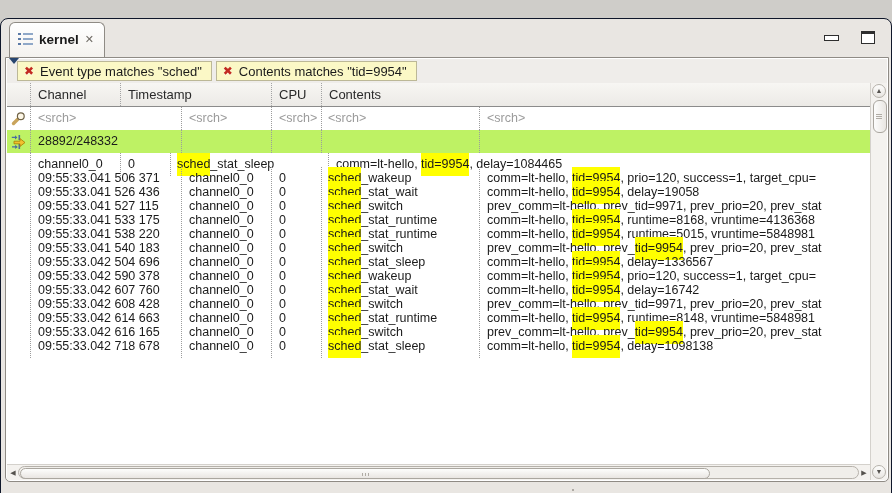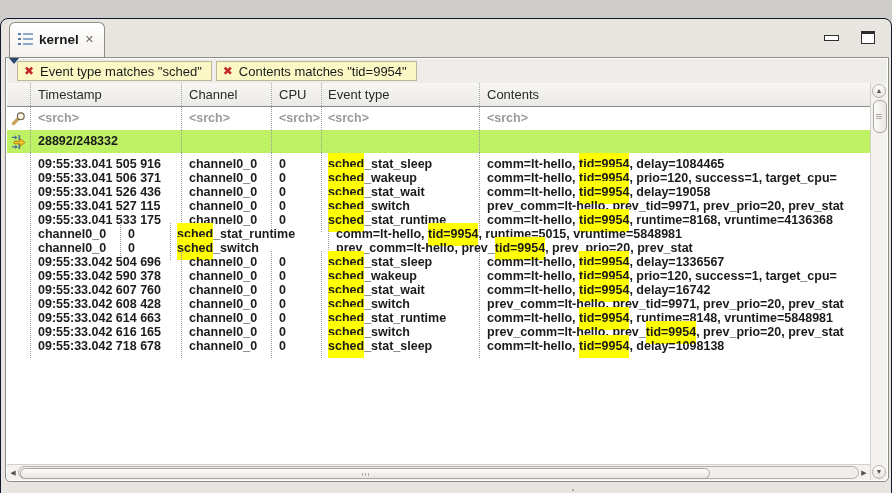--- a/index.html
+++ b/index.html
@@ -25,21 +25,21 @@
   .chip{display:inline-flex;align-items:center;gap:6px;height:20px;padding:0 9px 0 6px;
         background:#fbf8c6;border:1px solid #bcb897;box-sizing:border-box;}
   .chip-x{color:#c22a21;font-size:12px;font-weight:bold;line-height:1;cursor:pointer;
         text-shadow:0 1px 0 rgba(255,255,255,.5);}
   .chip-label{font-size:13px;color:#1b1b1b;white-space:pre;}
   
   .grid-header{position:absolute;left:1px;right:18px;top:25px;height:24px;display:flex;
         background:linear-gradient(#f7f6f3,#eceae6);border-bottom:1px solid #8b8b8b;box-sizing:border-box;}
   .hcell{font-size:13px;color:#2a2a2a;line-height:23px;padding-left:7px;box-sizing:border-box;
         border-right:1px dotted #a3a3a3;overflow:hidden;white-space:pre;}
-  .row{display:flex;height:14px;box-sizing:border-box;background:#fff;font-weight:bold;}
+  .row{display:flex;height:14px;box-sizing:border-box;background:#fff;}
   .cell{font-size:12.5px;color:#1b1b1b;line-height:23px;height:23px;padding-left:7px;box-sizing:border-box;
         border-right:1px dotted #9c9c9c;overflow:hidden;white-space:pre;}
   .gutter{width:24px;padding:0;display:flex;align-items:center;justify-content:center;}
   .c-ts{width:151px;}
   .c-ch{width:90px;}
   .c-cpu{width:50px;}
   .c-ev{width:158px;padding-left:6px;}
   .c-ct{flex:1;border-right:none;padding-left:7px;}
   .search-row{position:absolute;left:1px;right:18px;top:49px;}
   .search-row .cell{color:#9b9b9b;}
@@ -114,24 +114,23 @@
         <span class="chip-label">Event type matches "sched"</span>
       </span>
       <span class="chip">
         <span class="chip-x">✖</span>
         <span class="chip-label">Contents matches "tid=9954"</span>
       </span>
     </div>
 
     <div class="grid-header">
       <div class="hcell gutter"></div>
+      <div class="hcell c-ch">Channel</div>
       <div class="hcell c-ts">Timestamp</div>
-      <div class="hcell c-ch">Channel</div>
       <div class="hcell c-cpu">CPU</div>
-      <div class="hcell c-ev">Event type</div>
       <div class="hcell c-ct" style="border-right:none;">Contents</div>
     </div>
 
     <div class="row search-row">
       <div class="cell gutter">
         <svg width="15" height="15" viewBox="0 0 15 15">
           <line x1="7" y1="8" x2="2.5" y2="12.5" stroke="#c9a45c" stroke-width="3.4" stroke-linecap="round"></line>
           <circle cx="9.8" cy="5.2" r="3.4" fill="#fdf7e7" stroke="#6f6246" stroke-width="1.2"></circle>
         </svg>
       </div>
@@ -155,21 +154,20 @@
       <div class="cell c-ts">28892/248332</div>
       <div class="cell c-ch"></div>
       <div class="cell c-cpu"></div>
       <div class="cell c-ev"></div>
       <div class="cell c-ct"></div>
     </div>
 
     <div class="rows">
         <div class="row">
           <div class="cell gutter"></div>
-          <div class="cell c-ts">09:55:33.041 505 916</div>
           <div class="cell c-ch">channel0_0</div>
           <div class="cell c-cpu">0</div>
           <div class="cell c-ev"><span class="seg hl">sched</span><span class="seg">_stat_sleep</span></div>
           <div class="cell c-ct"><span class="seg">comm=lt-hello, </span><span class="seg hl">tid=9954</span><span class="seg">, delay=1084465</span></div>
         </div>
         <div class="row">
           <div class="cell gutter"></div>
           <div class="cell c-ts">09:55:33.041 506 371</div>
           <div class="cell c-ch">channel0_0</div>
           <div class="cell c-cpu">0</div>
@@ -195,27 +193,29 @@
         <div class="row">
           <div class="cell gutter"></div>
           <div class="cell c-ts">09:55:33.041 533 175</div>
           <div class="cell c-ch">channel0_0</div>
           <div class="cell c-cpu">0</div>
           <div class="cell c-ev"><span class="seg hl">sched</span><span class="seg">_stat_runtime</span></div>
           <div class="cell c-ct"><span class="seg">comm=lt-hello, </span><span class="seg hl">tid=9954</span><span class="seg">, runtime=8168, vruntime=4136368</span></div>
         </div>
         <div class="row">
           <div class="cell gutter"></div>
+          <div class="cell c-ts">09:55:33.041 538 220</div>
           <div class="cell c-ch">channel0_0</div>
           <div class="cell c-cpu">0</div>
           <div class="cell c-ev"><span class="seg hl">sched</span><span class="seg">_stat_runtime</span></div>
           <div class="cell c-ct"><span class="seg">comm=lt-hello, </span><span class="seg hl">tid=9954</span><span class="seg">, runtime=5015, vruntime=5848981</span></div>
         </div>
         <div class="row">
           <div class="cell gutter"></div>
+          <div class="cell c-ts">09:55:33.041 540 183</div>
           <div class="cell c-ch">channel0_0</div>
           <div class="cell c-cpu">0</div>
           <div class="cell c-ev"><span class="seg hl">sched</span><span class="seg">_switch</span></div>
           <div class="cell c-ct"><span class="seg">prev_comm=lt-hello, prev_</span><span class="seg hl">tid=9954</span><span class="seg">, prev_prio=20, prev_stat</span></div>
         </div>
         <div class="row">
           <div class="cell gutter"></div>
           <div class="cell c-ts">09:55:33.042 504 696</div>
           <div class="cell c-ch">channel0_0</div>
           <div class="cell c-cpu">0</div>

